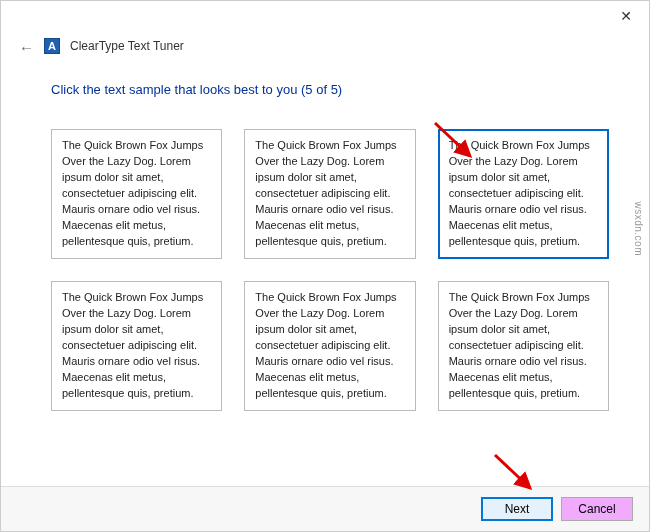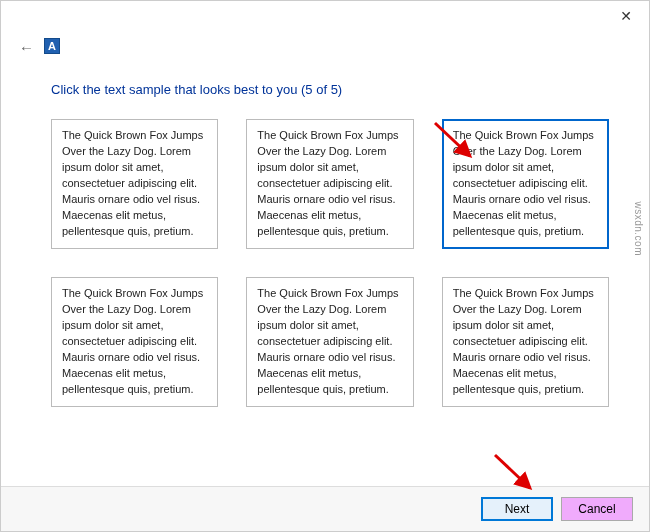--- a/index.html
+++ b/index.html
@@ -61,27 +61,27 @@
       color: #333;
     }
     .content {
       flex: 1;
       padding: 28px 40px 10px 50px;
       overflow: hidden;
     }
     .instruction {
       color: #003399;
       font-size: 13px;
-      margin-bottom: 22px;
+      margin-bottom: 32px;
     }
     .samples {
       display: grid;
       grid-template-columns: repeat(3, 1fr);
       grid-template-rows: repeat(2, auto);
-      gap: 28px;
+      gap: 22px;
     }
     .sample {
       border: 1px solid #bbb;
       padding: 8px 10px;
       font-size: 11px;
       line-height: 1.45;
       color: #222;
       cursor: pointer;
       min-height: 130px;
     }
@@ -132,20 +132,21 @@
 
 <div class="window">
 
   <div class="titlebar">
     <div class="close-btn">✕</div>
   </div>
 
   <div class="header">
     <span class="back-arrow">←</span>
     <span class="app-icon">A</span>
+    <span class="app-title">ClearType Text Tuner</span>
   </div>
 
   <div class="content">
     <div class="instruction">Click the text sample that looks best to you (5 of 5)</div>
 
     <div class="samples">
       <div class="sample">The Quick Brown Fox Jumps Over the Lazy Dog. Lorem ipsum dolor sit amet, consectetuer adipiscing elit. Mauris ornare odio vel risus. Maecenas elit metus, pellentesque quis, pretium.</div>
       <div class="sample">The Quick Brown Fox Jumps Over the Lazy Dog. Lorem ipsum dolor sit amet, consectetuer adipiscing elit. Mauris ornare odio vel risus. Maecenas elit metus, pellentesque quis, pretium.</div>
       <div class="sample selected">The Quick Brown Fox Jumps Over the Lazy Dog. Lorem ipsum dolor sit amet, consectetuer adipiscing elit. Mauris ornare odio vel risus. Maecenas elit metus, pellentesque quis, pretium.</div>
       <div class="sample">The Quick Brown Fox Jumps Over the Lazy Dog. Lorem ipsum dolor sit amet, consectetuer adipiscing elit. Mauris ornare odio vel risus. Maecenas elit metus, pellentesque quis, pretium.</div>

